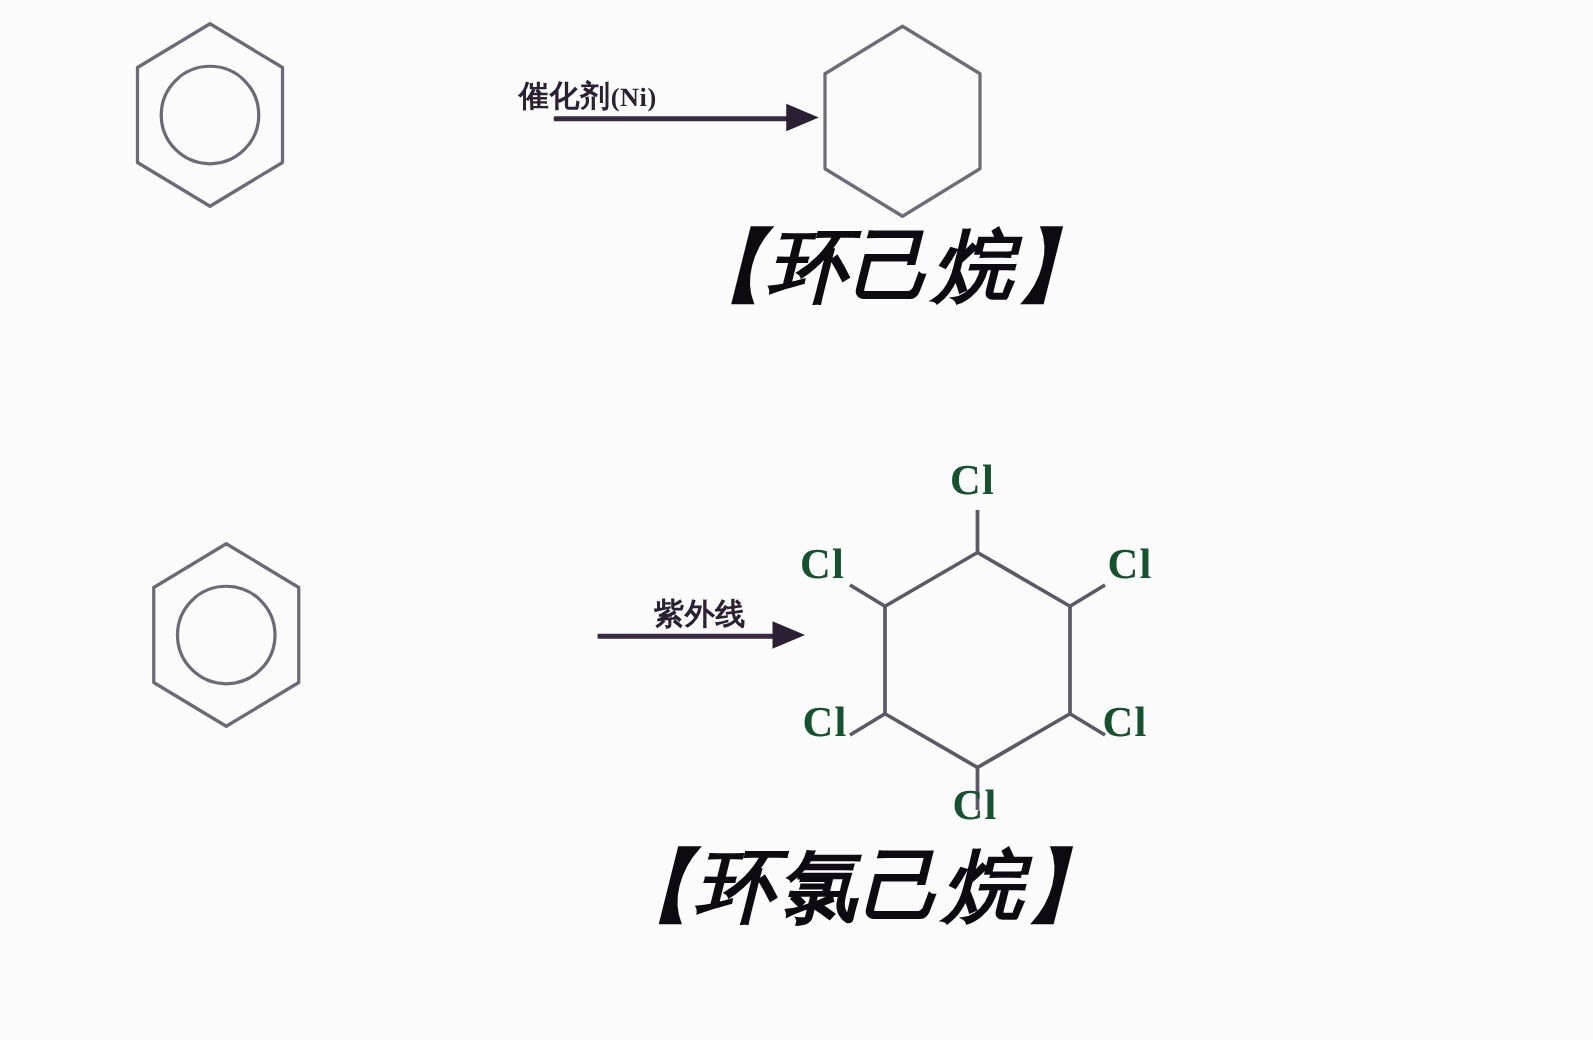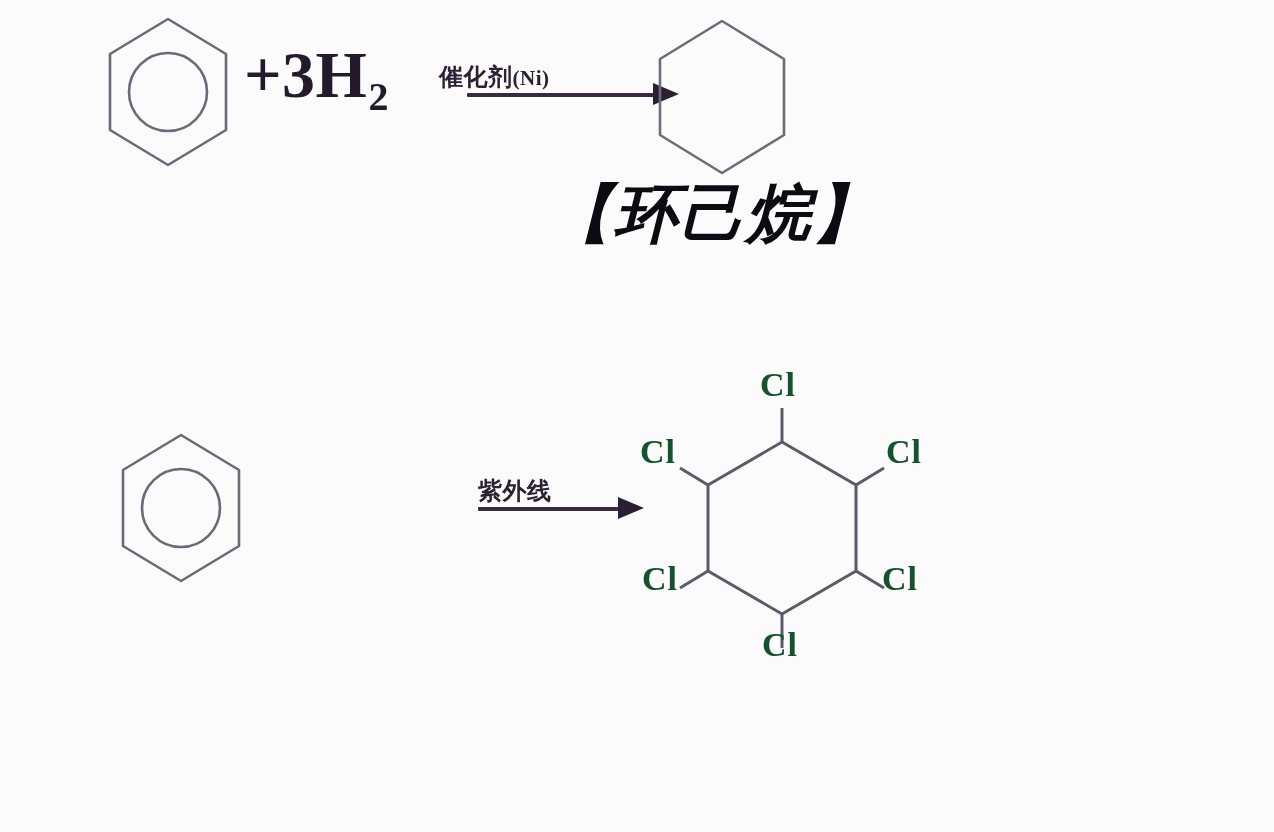--- a/index.html
+++ b/index.html
@@ -118,25 +118,22 @@
 
   <div class="abs" style="left:0;top:0;width:1274px;height:290px;">
 
     <div class="ring" style="left:105px; top:16px;">
       <svg width="126" height="152" viewBox="0 0 126 152">
         <polygon points="63,3 121,38 121,114 63,149 5,114 5,38" fill="none" stroke="#6d6a78" stroke-width="2.6" stroke-linejoin="round"></polygon>
         <circle cx="63" cy="76" r="39" fill="none" stroke="#6d6a78" stroke-width="2.6"></circle>
       </svg>
     </div>
 
-    <div class="formula" style="left:244px; top:42px;">
-      <span>+3H</span><span class="sub">2</span>
-    </div>
 
-    <div class="arrow-block" style="left:439px; top:92px; width:212px;padding-left:28px;">
+    <div class="arrow-block" style="left:415px; top:92px; width:212px;padding-left:28px;">
       <div class="arrow-cond">
         <span>催化剂</span><span class="cond-sub">(Ni)</span>
       </div>
       <div class="arrow-line">
         <div class="shaft" style="width:188px;"></div>
         <div class="head" style="left:186px;"></div>
       </div>
     </div>
 
     <div class="ring" style="left:655px; top:18px;">
@@ -152,21 +149,21 @@
 
     <div class="ring" style="left:118px; top:32px;">
       <svg width="126" height="152" viewBox="0 0 126 152">
         <polygon points="63,3 121,38 121,114 63,149 5,114 5,38" fill="none" stroke="#6d6a78" stroke-width="2.6" stroke-linejoin="round"></polygon>
         <circle cx="63" cy="76" r="39" fill="none" stroke="#6d6a78" stroke-width="2.6"></circle>
       </svg>
     </div>
 
 
     <div class="arrow-block" style="left:478px; top:106px; width:164px;">
-      <div class="arrow-cond" style="text-align:left;">
+      <div class="arrow-cond" style="text-align:center;">
         <span>紫外线</span>
       </div>
       <div class="arrow-line">
         <div class="shaft" style="width:142px;"></div>
         <div class="head" style="left:140px;"></div>
       </div>
     </div>
 
     <div class="ring" style="left:675px; top:0px;">
       <svg width="215" height="280" viewBox="0 0 215 280">
@@ -182,15 +179,16 @@
       </svg>
     </div>
 
     <div class="atom-label" style="left:760px; top:-32px;">Cl</div>
     <div class="atom-label" style="left:640px; top:35px;">Cl</div>
     <div class="atom-label" style="left:886px; top:35px;">Cl</div>
     <div class="atom-label" style="left:642px; top:162px;">Cl</div>
     <div class="atom-label" style="left:882px; top:162px;">Cl</div>
     <div class="atom-label" style="left:762px; top:228px;">Cl</div>
 
+    <div class="name-label" style="left:490px; top:278px;">【环氯己烷】</div>
   </div>
 
 </div>
 
 </body></html>

